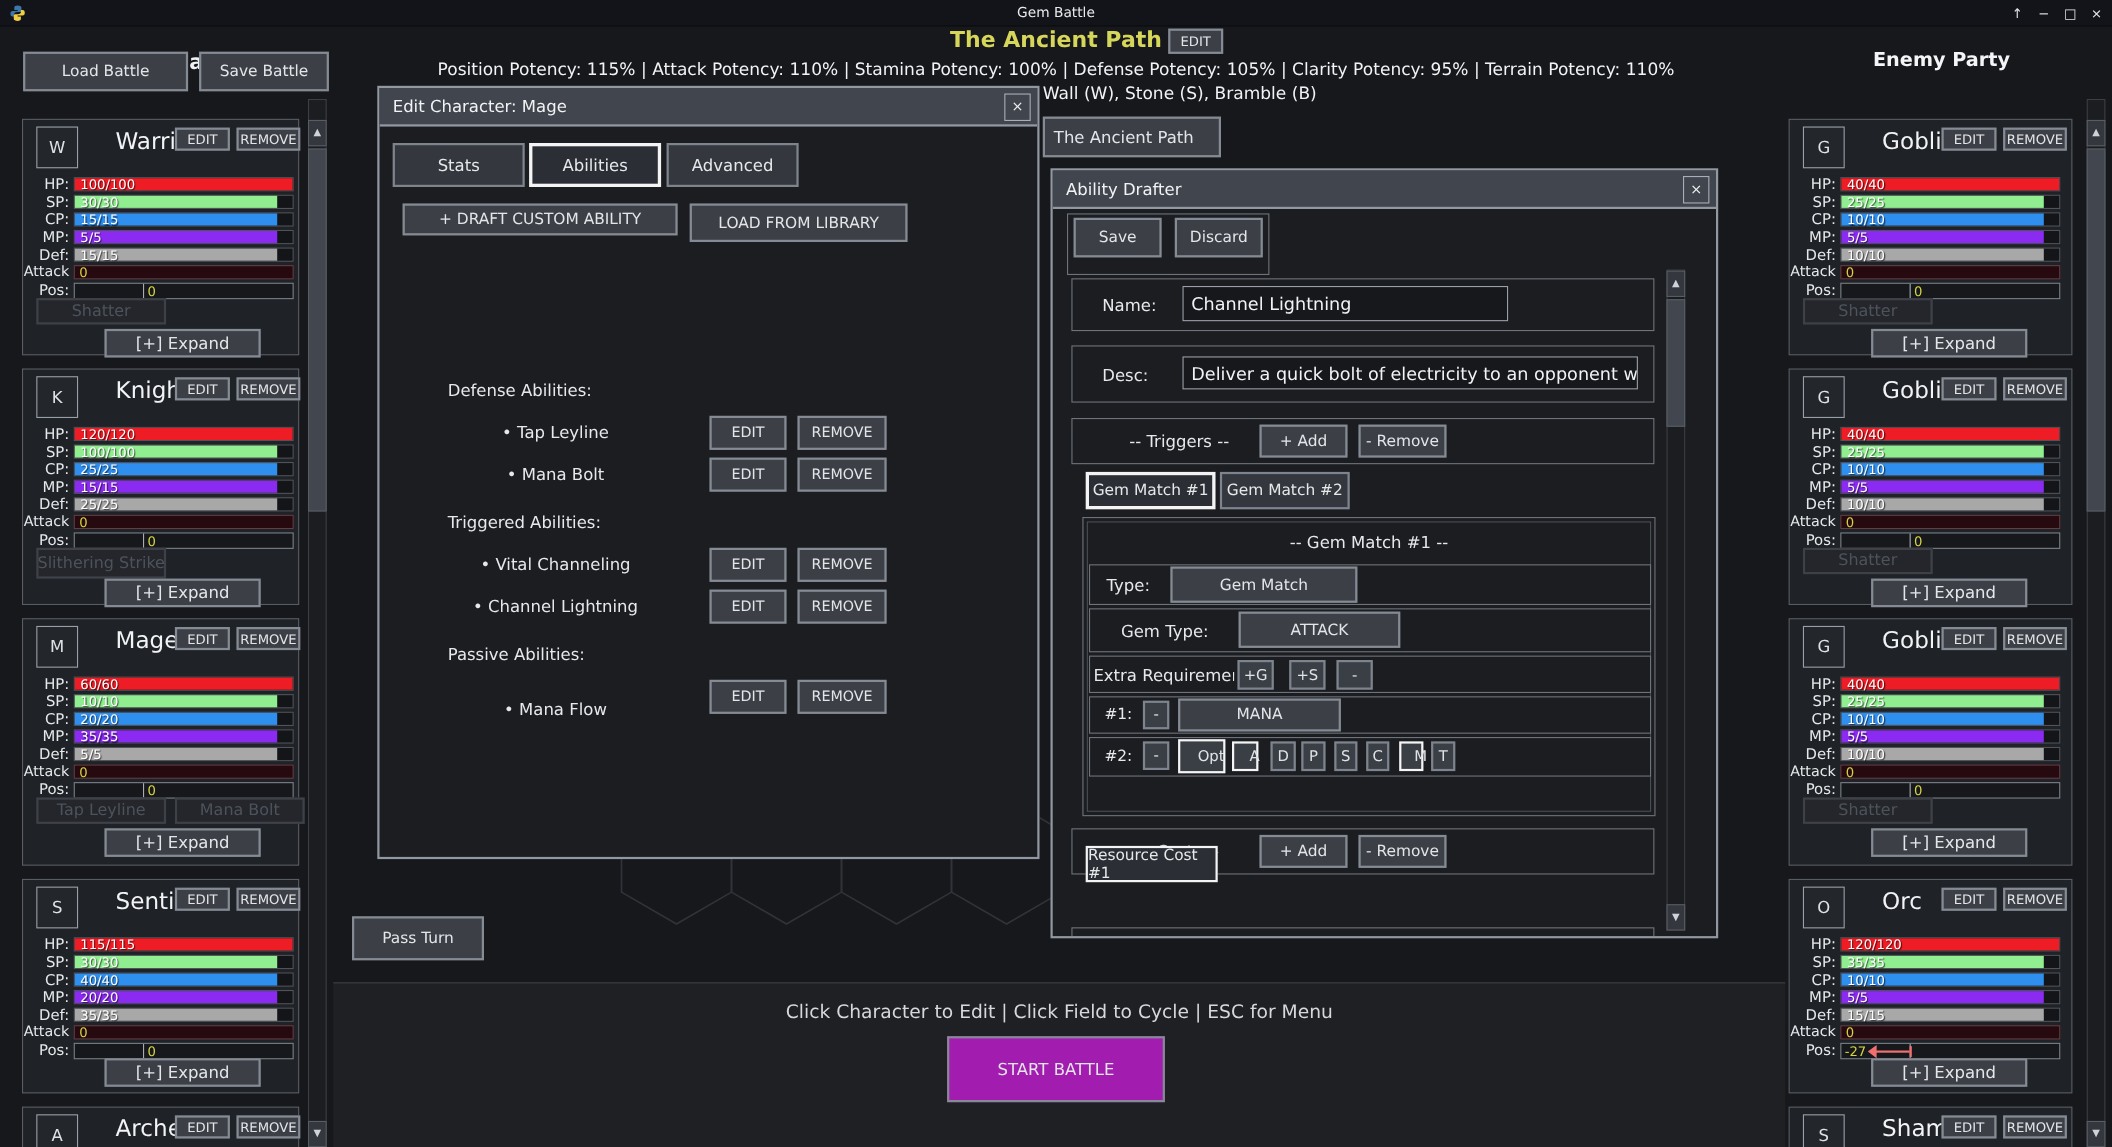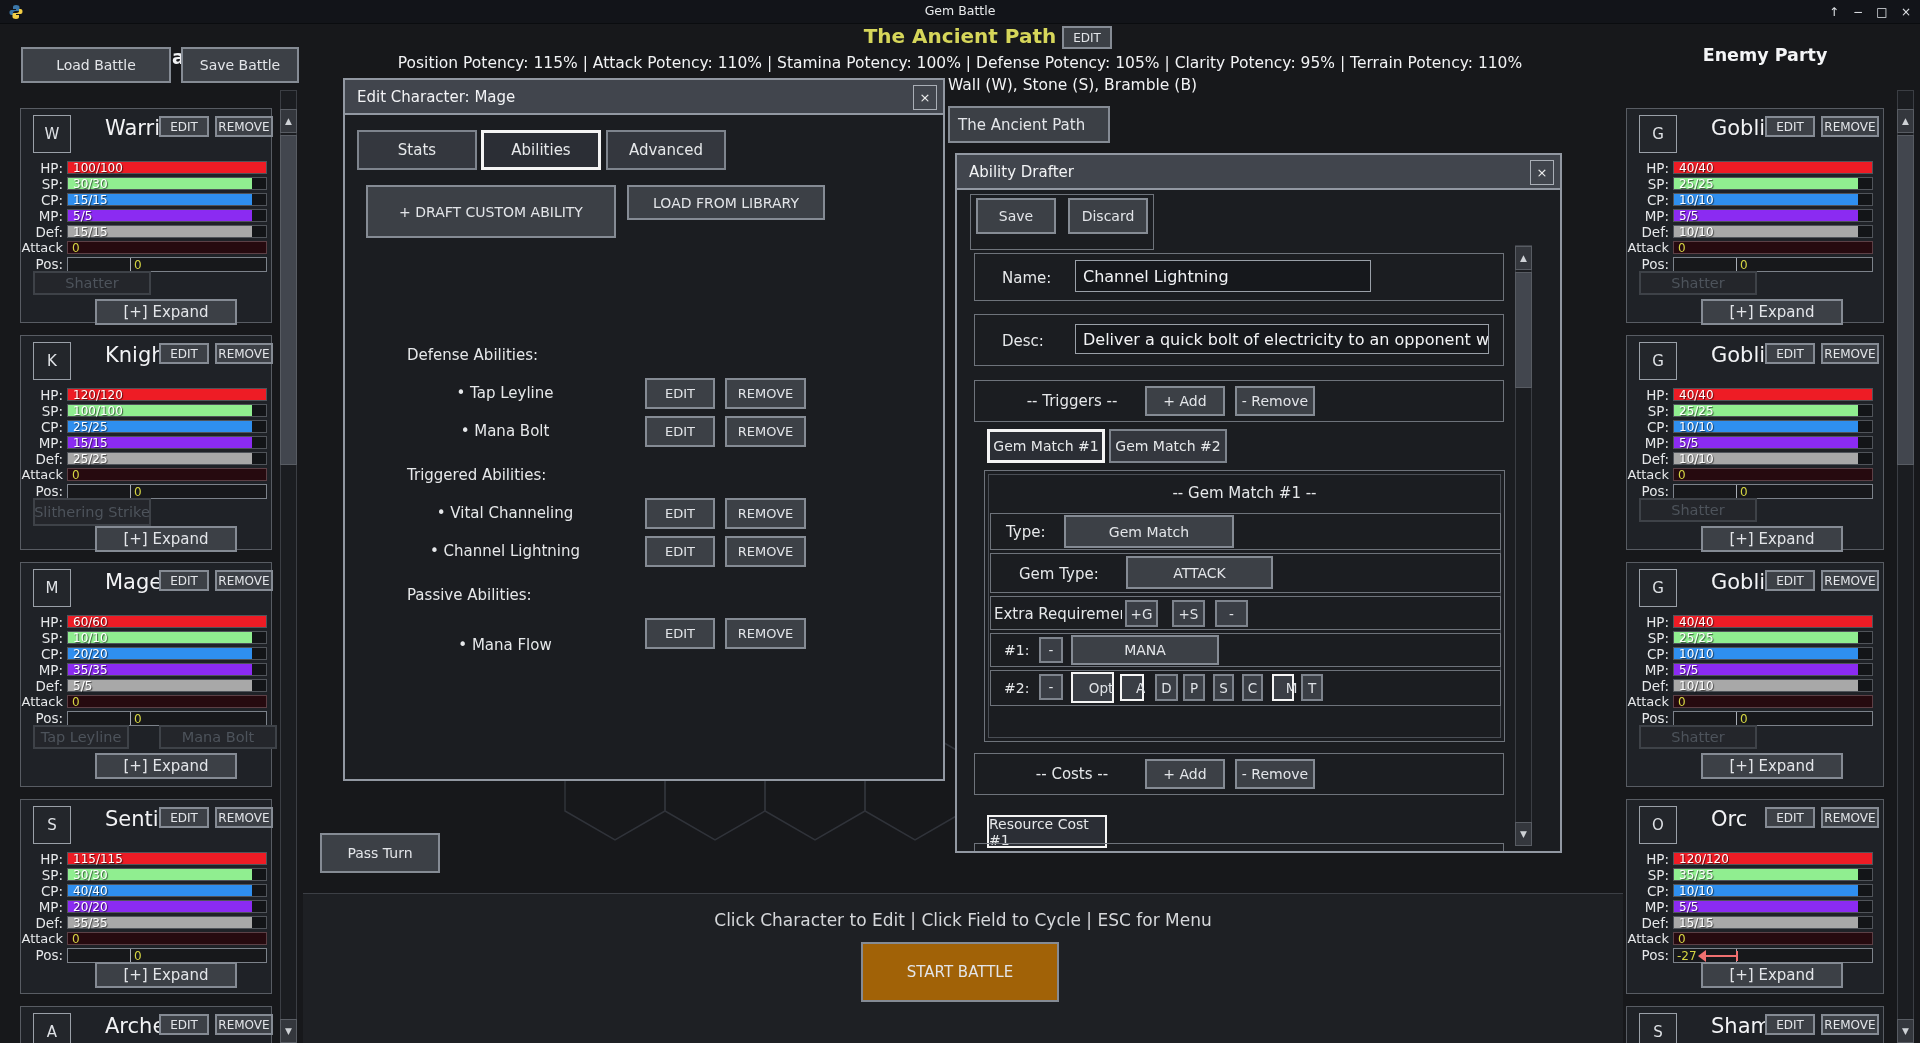--- a/index.html
+++ b/index.html
@@ -84,21 +84,21 @@
     <polygon points="175,26 225,55 225,111 175,140 125,111 125,55"></polygon>
     <polygon points="275,26 325,55 325,111 275,140 225,111 225,55"></polygon>
     <polygon points="375,26 425,55 425,111 375,140 325,111 325,55"></polygon>
     <polygon points="425,55 475,26 475,111 425,140" opacity="0.6"></polygon>
   </g>
 </svg>
 
 <div class="abs" style="left:303px;top:893px;width:1320px;height:150px;background:#1e2024;border-top:1px solid #3c3f45"></div>
 <div class="abs" style="left:303px;top:910px;width:1320px;text-align:center;font-size:17px;color:#d6d8db">Click Character to Edit | Click Field to Cycle | ESC for Menu</div>
 <div class="abs btn" style="left:320px;top:833px;width:120px;height:40px;z-index:2">Pass Turn</div>
-<div class="abs btn" style="left:861px;top:942px;width:198px;height:60px;background:#a16207;font-size:15px">START BATTLE</div>
+<div class="abs btn" style="left:861px;top:942px;width:198px;height:60px;background:#a21caf;font-size:15px">START BATTLE</div>
 
 <div id="left-party">
     <div class="abs panel" style="left: 20px; top: 108px; width: 252px; height: 215px;">
       <div class="abs charbox">W</div>
       <div class="abs charname">Warrior</div>
       <div class="abs btn sm pbtn" style="left: 138px; top: 7px; width: 50px; height: 21px;">EDIT</div>
       <div class="abs btn sm pbtn" style="left: 194px; top: 7px; width: 58px; height: 21px;">REMOVE</div>
       <div class="abs statlabel" style="top: 52px;">HP:</div>
       <div class="abs track" style="top: 52px;">
         <div class="abs fill" style="width: 100%; background: rgb(238, 28, 37);"></div>
@@ -210,21 +210,21 @@
       </div>
       <div class="abs statlabel" style="top: 132px; font-size: 13px;">Attack</div>
       <div class="abs attackbar" style="top: 132px;">
         <div class="abs barval" style="color: rgb(212, 212, 66); text-shadow: none; left: 4px;">0</div>
       </div>
       <div class="abs statlabel" style="top: 148px;">Pos:</div>
       <div class="abs posbox" style="top: 148px;">
         <div class="abs posdiv"></div>
         <div class="abs posval" style="left: 66px; color: rgb(212, 212, 66);">0</div>
       </div>
-      <div class="abs dbtn" style="left: 12px; top: 162px; width: 96px; height: 24px; font-size: 14.5px;">Tap Leyline</div>
+      <div class="abs dbtn" style="left: 12px; top: 162px; width: 118px; height: 24px; font-size: 14.5px;">Tap Leyline</div>
       <div class="abs dbtn" style="left: 138px; top: 162px; width: 118px; height: 24px; font-size: 14.5px;">Mana Bolt</div>
       <div class="abs btn" style="left: 74px; top: 190px; width: 142px; height: 26px; font-size: 15px;">[+] Expand</div>
     </div>
     <div class="abs panel" style="left: 20px; top: 799px; width: 252px; height: 195px;">
       <div class="abs charbox">S</div>
       <div class="abs charname">Sentinel</div>
       <div class="abs btn sm pbtn" style="left: 138px; top: 7px; width: 50px; height: 21px;">EDIT</div>
       <div class="abs btn sm pbtn" style="left: 194px; top: 7px; width: 58px; height: 21px;">REMOVE</div>
       <div class="abs statlabel" style="top: 52px;">HP:</div>
       <div class="abs track" style="top: 52px;">
@@ -463,21 +463,21 @@
 <div class="abs dialog" style="left:343px;top:78px;width:602px;height:703px;z-index:3">
   <div class="abs dtitle">
       <span>Edit Character: Mage</span>
     </div>
   <div class="abs dclose" style="right:6px">×</div>
   <div id="edit-tabs">
       <div class="abs tab" style="left: 12px; top: 50px; width: 120px; height: 40px;">Stats</div>
       <div class="abs tab on" style="left: 136px; top: 50px; width: 120px; height: 40px;">Abilities</div>
       <div class="abs tab" style="left: 261px; top: 50px; width: 120px; height: 40px;">Advanced</div>
     </div>
-  <div class="abs btn" style="left:21px;top:105px;width:250px;height:53px">+ DRAFT CUSTOM ABILITY</div>
+  <div class="abs btn" style="left:21px;top:105px;width:250px;height:29px">+ DRAFT CUSTOM ABILITY</div>
   <div class="abs btn" style="left:282px;top:105px;width:198px;height:35px">LOAD FROM LIBRARY</div>
   <div id="edit-sections">
       <div class="abs glabel" style="left: 62px; top: 266px;">Defense Abilities:</div>
       <div class="abs" style="left: 30px; top: 304px; width: 260px; text-align: center; font-size: 15px; color: rgb(230, 232, 234);">• Tap Leyline</div>
       <div class="abs btn sm" style="left: 300px; top: 298px; width: 70px; height: 31px; font-size: 13px;">EDIT</div>
       <div class="abs btn sm" style="left: 380px; top: 298px; width: 81px; height: 31px; font-size: 13px;">REMOVE</div>
       <div class="abs" style="left: 30px; top: 342px; width: 260px; text-align: center; font-size: 15px; color: rgb(230, 232, 234);">• Mana Bolt</div>
       <div class="abs btn sm" style="left: 300px; top: 336px; width: 70px; height: 31px; font-size: 13px;">EDIT</div>
       <div class="abs btn sm" style="left: 380px; top: 336px; width: 81px; height: 31px; font-size: 13px;">REMOVE</div>
       <div class="abs glabel" style="left: 62px; top: 386px;">Triggered Abilities:</div>
@@ -558,21 +558,21 @@
       <div class="abs chip" style="left: 256px; top: 519px; width: 21px; height: 27px;">S</div>
       <div class="abs chip" style="left: 285px; top: 519px; width: 21px; height: 27px;">C</div>
       <div class="abs chip on" style="left: 315px; top: 519px; width: 22px; height: 27px;">M</div>
       <div class="abs chip" style="left: 344px; top: 519px; width: 22px; height: 27px;">T</div>
     </div>
 
   <div class="abs gbox" style="left:17px;top:598px;width:530px;height:42px"></div>
   <div class="abs glabel" style="left:40px;top:610px;width:150px;text-align:center">-- Costs --</div>
   <div class="abs btn" style="left:188px;top:604px;width:80px;height:30px">+ Add</div>
   <div class="abs btn" style="left:278px;top:604px;width:80px;height:30px">- Remove</div>
-  <div class="abs tab on" style="left:30px;top:660px;width:120px;height:33px;border-width:2px;font-size:14px">Resource Cost #1</div>
+  <div class="abs tab on" style="left:30px;top:614px;width:120px;height:33px;border-width:2px;font-size:14px">Resource Cost #1</div>
   <div class="abs gbox" style="left:17px;top:688px;width:530px;height:20px">
     <div class="abs" style="left:8px;top:7px;right:4px;height:1px;background:#5a5e66"></div>
   </div>
 
   <div class="abs sbtrack" style="left:558px;top:90px;height:600px">
     <div class="abs sbarrow" style="left:-1px;top:0">▲</div>
     <div class="abs sbthumb" style="left:-1px;top:26px;height:116px"></div>
     <div class="abs sbarrow" style="left:-1px;top:576px">▼</div>
   </div>
 </div>

